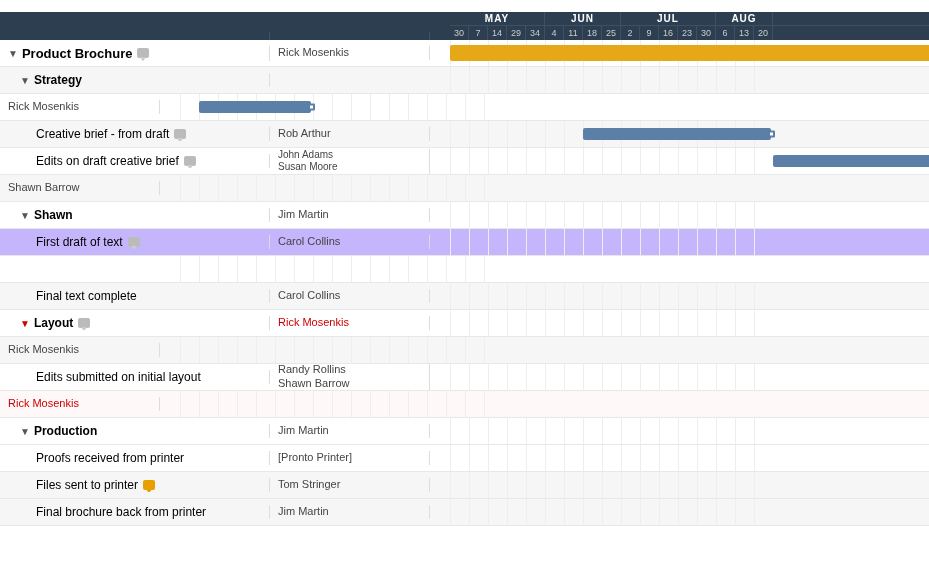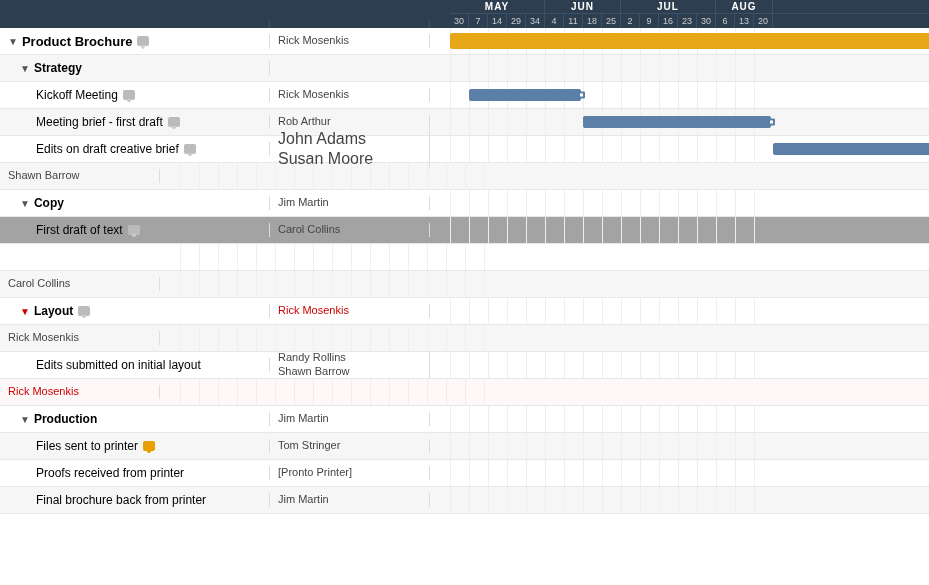--- a/index.html
+++ b/index.html
@@ -8,20 +8,21 @@
     .gantt-container { width: 929px; height: 585px; overflow: hidden; }
 
     .header-row {
       display: flex;
       background: #2c3e50;
       color: #fff;
       font-size: 11px;
       font-weight: bold;
       height: 28px;
       align-items: flex-end;
+      margin-top: 12px;
     }
 
     .col-task {
       width: 270px;
       min-width: 270px;
       padding: 4px 8px;
       border-right: 1px solid #3d5166;
       text-transform: uppercase;
       font-size: 10px;
       letter-spacing: 0.5px;
@@ -258,26 +259,20 @@
           <div style="position: absolute; top: 0px; bottom: 0px; width: 1px; background: rgb(238, 238, 238); left: 190px;"></div>
           <div style="position: absolute; top: 0px; bottom: 0px; width: 1px; background: rgb(238, 238, 238); left: 209px;"></div>
           <div style="position: absolute; top: 0px; bottom: 0px; width: 1px; background: rgb(238, 238, 238); left: 228px;"></div>
           <div style="position: absolute; top: 0px; bottom: 0px; width: 1px; background: rgb(238, 238, 238); left: 247px;"></div>
           <div style="position: absolute; top: 0px; bottom: 0px; width: 1px; background: rgb(238, 238, 238); left: 266px;"></div>
           <div style="position: absolute; top: 0px; bottom: 0px; width: 1px; background: rgb(238, 238, 238); left: 285px;"></div>
           <div style="position: absolute; top: 0px; bottom: 0px; width: 1px; background: rgb(238, 238, 238); left: 304px;"></div>
         </div>
       </div>
       <div class="data-row" style="background: rgb(255, 255, 255);">
-        <div class="task-cell" style="padding-left: 36px;">
-          <span>Kickoff Meeting</span>
-          <span class="comment-icon" style="margin-left: 5px; display: inline-block; width: 12px; height: 10px; border-radius: 2px; background: rgb(187, 187, 187); position: relative; flex-shrink: 0;">
-            <span style="position: absolute; bottom: -3px; left: 3px; border-left: 3px solid transparent; border-right: 3px solid transparent; border-top: 4px solid rgb(187, 187, 187);"></span>
-          </span>
-        </div>
         <div class="responsible-cell" style="font-size: 11px; line-height: 1.25;">Rick Mosenkis</div>
         <div class="nav-cell"></div>
         <div class="timeline-cell" style="position: relative; height: 100%; flex: 1 1 0%;">
           <div style="position: absolute; top: 0px; bottom: 0px; width: 1px; background: rgb(238, 238, 238); left: 0px;"></div>
           <div style="position: absolute; top: 0px; bottom: 0px; width: 1px; background: rgb(238, 238, 238); left: 19px;"></div>
           <div style="position: absolute; top: 0px; bottom: 0px; width: 1px; background: rgb(238, 238, 238); left: 38px;"></div>
           <div style="position: absolute; top: 0px; bottom: 0px; width: 1px; background: rgb(238, 238, 238); left: 57px;"></div>
           <div style="position: absolute; top: 0px; bottom: 0px; width: 1px; background: rgb(238, 238, 238); left: 76px;"></div>
           <div style="position: absolute; top: 0px; bottom: 0px; width: 1px; background: rgb(238, 238, 238); left: 95px;"></div>
           <div style="position: absolute; top: 0px; bottom: 0px; width: 1px; background: rgb(238, 238, 238); left: 114px;"></div>
@@ -290,21 +285,21 @@
           <div style="position: absolute; top: 0px; bottom: 0px; width: 1px; background: rgb(238, 238, 238); left: 247px;"></div>
           <div style="position: absolute; top: 0px; bottom: 0px; width: 1px; background: rgb(238, 238, 238); left: 266px;"></div>
           <div style="position: absolute; top: 0px; bottom: 0px; width: 1px; background: rgb(238, 238, 238); left: 285px;"></div>
           <div style="position: absolute; top: 0px; bottom: 0px; width: 1px; background: rgb(238, 238, 238); left: 304px;"></div>
           <div style="position: absolute; height: 12px; top: 50%; transform: translateY(-50%); border-radius: 2px; left: 19px; width: 112px; background: rgb(91, 127, 166);"></div>
           <div style="position: absolute; width: 7px; height: 7px; border: 2px solid rgb(91, 127, 166); background: rgb(255, 255, 255); border-radius: 1px; top: 50%; transform: translateY(-50%); left: 128px;"></div>
         </div>
       </div>
       <div class="data-row" style="background: rgb(246, 246, 246);">
         <div class="task-cell" style="padding-left: 36px;">
-          <span>Meeting brief - first draft</span>
+          <span>Creative brief - from draft</span>
           <span class="comment-icon" style="margin-left: 5px; display: inline-block; width: 12px; height: 10px; border-radius: 2px; background: rgb(187, 187, 187); position: relative; flex-shrink: 0;">
             <span style="position: absolute; bottom: -3px; left: 3px; border-left: 3px solid transparent; border-right: 3px solid transparent; border-top: 4px solid rgb(187, 187, 187);"></span>
           </span>
         </div>
         <div class="responsible-cell" style="font-size: 11px; line-height: 1.25;">Rob Arthur</div>
         <div class="nav-cell"></div>
         <div class="timeline-cell" style="position: relative; height: 100%; flex: 1 1 0%;">
           <div style="position: absolute; top: 0px; bottom: 0px; width: 1px; background: rgb(238, 238, 238); left: 0px;"></div>
           <div style="position: absolute; top: 0px; bottom: 0px; width: 1px; background: rgb(238, 238, 238); left: 19px;"></div>
           <div style="position: absolute; top: 0px; bottom: 0px; width: 1px; background: rgb(238, 238, 238); left: 38px;"></div>
@@ -326,21 +321,21 @@
           <div style="position: absolute; width: 7px; height: 7px; border: 2px solid rgb(91, 127, 166); background: rgb(255, 255, 255); border-radius: 1px; top: 50%; transform: translateY(-50%); left: 318px;"></div>
         </div>
       </div>
       <div class="data-row" style="background: rgb(255, 255, 255);">
         <div class="task-cell" style="padding-left: 36px;">
           <span>Edits on draft creative brief</span>
           <span class="comment-icon" style="margin-left: 5px; display: inline-block; width: 12px; height: 10px; border-radius: 2px; background: rgb(187, 187, 187); position: relative; flex-shrink: 0;">
             <span style="position: absolute; bottom: -3px; left: 3px; border-left: 3px solid transparent; border-right: 3px solid transparent; border-top: 4px solid rgb(187, 187, 187);"></span>
           </span>
         </div>
-        <div class="responsible-cell" style="font-size: 16px; line-height: 1.25;">John Adams<br>Susan Moore</div>
+        <div class="responsible-cell" style="font-size: 10px; line-height: 1.25;">John Adams<br>Susan Moore</div>
         <div class="nav-cell"></div>
         <div class="timeline-cell" style="position: relative; height: 100%; flex: 1 1 0%;">
           <div style="position: absolute; top: 0px; bottom: 0px; width: 1px; background: rgb(238, 238, 238); left: 0px;"></div>
           <div style="position: absolute; top: 0px; bottom: 0px; width: 1px; background: rgb(238, 238, 238); left: 19px;"></div>
           <div style="position: absolute; top: 0px; bottom: 0px; width: 1px; background: rgb(238, 238, 238); left: 38px;"></div>
           <div style="position: absolute; top: 0px; bottom: 0px; width: 1px; background: rgb(238, 238, 238); left: 57px;"></div>
           <div style="position: absolute; top: 0px; bottom: 0px; width: 1px; background: rgb(238, 238, 238); left: 76px;"></div>
           <div style="position: absolute; top: 0px; bottom: 0px; width: 1px; background: rgb(238, 238, 238); left: 95px;"></div>
           <div style="position: absolute; top: 0px; bottom: 0px; width: 1px; background: rgb(238, 238, 238); left: 114px;"></div>
           <div style="position: absolute; top: 0px; bottom: 0px; width: 1px; background: rgb(238, 238, 238); left: 133px;"></div>
@@ -375,21 +370,21 @@
           <div style="position: absolute; top: 0px; bottom: 0px; width: 1px; background: rgb(238, 238, 238); left: 228px;"></div>
           <div style="position: absolute; top: 0px; bottom: 0px; width: 1px; background: rgb(238, 238, 238); left: 247px;"></div>
           <div style="position: absolute; top: 0px; bottom: 0px; width: 1px; background: rgb(238, 238, 238); left: 266px;"></div>
           <div style="position: absolute; top: 0px; bottom: 0px; width: 1px; background: rgb(238, 238, 238); left: 285px;"></div>
           <div style="position: absolute; top: 0px; bottom: 0px; width: 1px; background: rgb(238, 238, 238); left: 304px;"></div>
         </div>
       </div>
       <div class="data-row" style="background: rgb(255, 255, 255);">
         <div class="task-cell" style="font-weight: bold; padding-left: 20px;">
           <span class="triangle-icon" style="color: rgb(85, 85, 85); margin-right: 4px;">▼</span>
-          <span>Copy</span>
+          <span>Shawn</span>
         </div>
         <div class="responsible-cell" style="font-size: 11px; line-height: 1.25;">Jim Martin</div>
         <div class="nav-cell"></div>
         <div class="timeline-cell" style="position: relative; height: 100%; flex: 1 1 0%;">
           <div style="position: absolute; top: 0px; bottom: 0px; width: 1px; background: rgb(238, 238, 238); left: 0px;"></div>
           <div style="position: absolute; top: 0px; bottom: 0px; width: 1px; background: rgb(238, 238, 238); left: 19px;"></div>
           <div style="position: absolute; top: 0px; bottom: 0px; width: 1px; background: rgb(238, 238, 238); left: 38px;"></div>
           <div style="position: absolute; top: 0px; bottom: 0px; width: 1px; background: rgb(238, 238, 238); left: 57px;"></div>
           <div style="position: absolute; top: 0px; bottom: 0px; width: 1px; background: rgb(238, 238, 238); left: 76px;"></div>
           <div style="position: absolute; top: 0px; bottom: 0px; width: 1px; background: rgb(238, 238, 238); left: 95px;"></div>
@@ -399,21 +394,21 @@
           <div style="position: absolute; top: 0px; bottom: 0px; width: 1px; background: rgb(238, 238, 238); left: 171px;"></div>
           <div style="position: absolute; top: 0px; bottom: 0px; width: 1px; background: rgb(238, 238, 238); left: 190px;"></div>
           <div style="position: absolute; top: 0px; bottom: 0px; width: 1px; background: rgb(238, 238, 238); left: 209px;"></div>
           <div style="position: absolute; top: 0px; bottom: 0px; width: 1px; background: rgb(238, 238, 238); left: 228px;"></div>
           <div style="position: absolute; top: 0px; bottom: 0px; width: 1px; background: rgb(238, 238, 238); left: 247px;"></div>
           <div style="position: absolute; top: 0px; bottom: 0px; width: 1px; background: rgb(238, 238, 238); left: 266px;"></div>
           <div style="position: absolute; top: 0px; bottom: 0px; width: 1px; background: rgb(238, 238, 238); left: 285px;"></div>
           <div style="position: absolute; top: 0px; bottom: 0px; width: 1px; background: rgb(238, 238, 238); left: 304px;"></div>
         </div>
       </div>
-      <div class="data-row" style="background: #a3a3a3;">
+      <div class="data-row" style="background: #c4b5fd;">
         <div class="task-cell" style="padding-left: 36px;">
           <span>First draft of text</span>
           <span class="comment-icon" style="margin-left: 5px; display: inline-block; width: 12px; height: 10px; border-radius: 2px; background: rgb(187, 187, 187); position: relative; flex-shrink: 0;">
             <span style="position: absolute; bottom: -3px; left: 3px; border-left: 3px solid transparent; border-right: 3px solid transparent; border-top: 4px solid rgb(187, 187, 187);"></span>
           </span>
         </div>
         <div class="responsible-cell" style="font-size: 11px; line-height: 1.25;">Carol Collins</div>
         <div class="nav-cell"></div>
         <div class="timeline-cell" style="position: relative; height: 100%; flex: 1 1 0%;">
           <div style="position: absolute; top: 0px; bottom: 0px; width: 1px; background: rgb(238, 238, 238); left: 0px;"></div>
@@ -452,20 +447,23 @@
           <div style="position: absolute; top: 0px; bottom: 0px; width: 1px; background: rgb(238, 238, 238); left: 190px;"></div>
           <div style="position: absolute; top: 0px; bottom: 0px; width: 1px; background: rgb(238, 238, 238); left: 209px;"></div>
           <div style="position: absolute; top: 0px; bottom: 0px; width: 1px; background: rgb(238, 238, 238); left: 228px;"></div>
           <div style="position: absolute; top: 0px; bottom: 0px; width: 1px; background: rgb(238, 238, 238); left: 247px;"></div>
           <div style="position: absolute; top: 0px; bottom: 0px; width: 1px; background: rgb(238, 238, 238); left: 266px;"></div>
           <div style="position: absolute; top: 0px; bottom: 0px; width: 1px; background: rgb(238, 238, 238); left: 285px;"></div>
           <div style="position: absolute; top: 0px; bottom: 0px; width: 1px; background: rgb(238, 238, 238); left: 304px;"></div>
         </div>
       </div>
       <div class="data-row" style="background: rgb(246, 246, 246);">
+        <div class="task-cell" style="padding-left: 36px;">
+          <span>Final text complete</span>
+        </div>
         <div class="responsible-cell" style="font-size: 11px; line-height: 1.25;">Carol Collins</div>
         <div class="nav-cell"></div>
         <div class="timeline-cell" style="position: relative; height: 100%; flex: 1 1 0%;">
           <div style="position: absolute; top: 0px; bottom: 0px; width: 1px; background: rgb(238, 238, 238); left: 0px;"></div>
           <div style="position: absolute; top: 0px; bottom: 0px; width: 1px; background: rgb(238, 238, 238); left: 19px;"></div>
           <div style="position: absolute; top: 0px; bottom: 0px; width: 1px; background: rgb(238, 238, 238); left: 38px;"></div>
           <div style="position: absolute; top: 0px; bottom: 0px; width: 1px; background: rgb(238, 238, 238); left: 57px;"></div>
           <div style="position: absolute; top: 0px; bottom: 0px; width: 1px; background: rgb(238, 238, 238); left: 76px;"></div>
           <div style="position: absolute; top: 0px; bottom: 0px; width: 1px; background: rgb(238, 238, 238); left: 95px;"></div>
           <div style="position: absolute; top: 0px; bottom: 0px; width: 1px; background: rgb(238, 238, 238); left: 114px;"></div>
@@ -603,20 +601,46 @@
           <div style="position: absolute; top: 0px; bottom: 0px; width: 1px; background: rgb(238, 238, 238); left: 171px;"></div>
           <div style="position: absolute; top: 0px; bottom: 0px; width: 1px; background: rgb(238, 238, 238); left: 190px;"></div>
           <div style="position: absolute; top: 0px; bottom: 0px; width: 1px; background: rgb(238, 238, 238); left: 209px;"></div>
           <div style="position: absolute; top: 0px; bottom: 0px; width: 1px; background: rgb(238, 238, 238); left: 228px;"></div>
           <div style="position: absolute; top: 0px; bottom: 0px; width: 1px; background: rgb(238, 238, 238); left: 247px;"></div>
           <div style="position: absolute; top: 0px; bottom: 0px; width: 1px; background: rgb(238, 238, 238); left: 266px;"></div>
           <div style="position: absolute; top: 0px; bottom: 0px; width: 1px; background: rgb(238, 238, 238); left: 285px;"></div>
           <div style="position: absolute; top: 0px; bottom: 0px; width: 1px; background: rgb(238, 238, 238); left: 304px;"></div>
         </div>
       </div>
+      <div class="data-row" style="background: rgb(255, 255, 255);">
+        <div class="task-cell" style="padding-left: 36px;">
+          <span>Proofs received from printer</span>
+        </div>
+        <div class="responsible-cell" style="font-size: 11px; line-height: 1.25;">[Pronto Printer]</div>
+        <div class="nav-cell"></div>
+        <div class="timeline-cell" style="position: relative; height: 100%; flex: 1 1 0%;">
+          <div style="position: absolute; top: 0px; bottom: 0px; width: 1px; background: rgb(238, 238, 238); left: 0px;"></div>
+          <div style="position: absolute; top: 0px; bottom: 0px; width: 1px; background: rgb(238, 238, 238); left: 19px;"></div>
+          <div style="position: absolute; top: 0px; bottom: 0px; width: 1px; background: rgb(238, 238, 238); left: 38px;"></div>
+          <div style="position: absolute; top: 0px; bottom: 0px; width: 1px; background: rgb(238, 238, 238); left: 57px;"></div>
+          <div style="position: absolute; top: 0px; bottom: 0px; width: 1px; background: rgb(238, 238, 238); left: 76px;"></div>
+          <div style="position: absolute; top: 0px; bottom: 0px; width: 1px; background: rgb(238, 238, 238); left: 95px;"></div>
+          <div style="position: absolute; top: 0px; bottom: 0px; width: 1px; background: rgb(238, 238, 238); left: 114px;"></div>
+          <div style="position: absolute; top: 0px; bottom: 0px; width: 1px; background: rgb(238, 238, 238); left: 133px;"></div>
+          <div style="position: absolute; top: 0px; bottom: 0px; width: 1px; background: rgb(238, 238, 238); left: 152px;"></div>
+          <div style="position: absolute; top: 0px; bottom: 0px; width: 1px; background: rgb(238, 238, 238); left: 171px;"></div>
+          <div style="position: absolute; top: 0px; bottom: 0px; width: 1px; background: rgb(238, 238, 238); left: 190px;"></div>
+          <div style="position: absolute; top: 0px; bottom: 0px; width: 1px; background: rgb(238, 238, 238); left: 209px;"></div>
+          <div style="position: absolute; top: 0px; bottom: 0px; width: 1px; background: rgb(238, 238, 238); left: 228px;"></div>
+          <div style="position: absolute; top: 0px; bottom: 0px; width: 1px; background: rgb(238, 238, 238); left: 247px;"></div>
+          <div style="position: absolute; top: 0px; bottom: 0px; width: 1px; background: rgb(238, 238, 238); left: 266px;"></div>
+          <div style="position: absolute; top: 0px; bottom: 0px; width: 1px; background: rgb(238, 238, 238); left: 285px;"></div>
+          <div style="position: absolute; top: 0px; bottom: 0px; width: 1px; background: rgb(238, 238, 238); left: 304px;"></div>
+        </div>
+      </div>
       <div class="data-row" style="background: rgb(246, 246, 246);">
         <div class="task-cell" style="padding-left: 36px;">
           <span>Files sent to printer</span>
           <span class="comment-icon orange" style="margin-left: 5px; display: inline-block; width: 12px; height: 10px; border-radius: 2px; background: rgb(232, 160, 0); position: relative; flex-shrink: 0;">
             <span style="position: absolute; bottom: -3px; left: 3px; border-left: 3px solid transparent; border-right: 3px solid transparent; border-top: 4px solid rgb(232, 160, 0);"></span>
           </span>
         </div>
         <div class="responsible-cell" style="font-size: 11px; line-height: 1.25;">Tom Stringer</div>
         <div class="nav-cell"></div>
         <div class="timeline-cell" style="position: relative; height: 100%; flex: 1 1 0%;">
@@ -632,46 +656,20 @@
           <div style="position: absolute; top: 0px; bottom: 0px; width: 1px; background: rgb(238, 238, 238); left: 171px;"></div>
           <div style="position: absolute; top: 0px; bottom: 0px; width: 1px; background: rgb(238, 238, 238); left: 190px;"></div>
           <div style="position: absolute; top: 0px; bottom: 0px; width: 1px; background: rgb(238, 238, 238); left: 209px;"></div>
           <div style="position: absolute; top: 0px; bottom: 0px; width: 1px; background: rgb(238, 238, 238); left: 228px;"></div>
           <div style="position: absolute; top: 0px; bottom: 0px; width: 1px; background: rgb(238, 238, 238); left: 247px;"></div>
           <div style="position: absolute; top: 0px; bottom: 0px; width: 1px; background: rgb(238, 238, 238); left: 266px;"></div>
           <div style="position: absolute; top: 0px; bottom: 0px; width: 1px; background: rgb(238, 238, 238); left: 285px;"></div>
           <div style="position: absolute; top: 0px; bottom: 0px; width: 1px; background: rgb(238, 238, 238); left: 304px;"></div>
         </div>
       </div>
-      <div class="data-row" style="background: rgb(255, 255, 255);">
-        <div class="task-cell" style="padding-left: 36px;">
-          <span>Proofs received from printer</span>
-        </div>
-        <div class="responsible-cell" style="font-size: 11px; line-height: 1.25;">[Pronto Printer]</div>
-        <div class="nav-cell"></div>
-        <div class="timeline-cell" style="position: relative; height: 100%; flex: 1 1 0%;">
-          <div style="position: absolute; top: 0px; bottom: 0px; width: 1px; background: rgb(238, 238, 238); left: 0px;"></div>
-          <div style="position: absolute; top: 0px; bottom: 0px; width: 1px; background: rgb(238, 238, 238); left: 19px;"></div>
-          <div style="position: absolute; top: 0px; bottom: 0px; width: 1px; background: rgb(238, 238, 238); left: 38px;"></div>
-          <div style="position: absolute; top: 0px; bottom: 0px; width: 1px; background: rgb(238, 238, 238); left: 57px;"></div>
-          <div style="position: absolute; top: 0px; bottom: 0px; width: 1px; background: rgb(238, 238, 238); left: 76px;"></div>
-          <div style="position: absolute; top: 0px; bottom: 0px; width: 1px; background: rgb(238, 238, 238); left: 95px;"></div>
-          <div style="position: absolute; top: 0px; bottom: 0px; width: 1px; background: rgb(238, 238, 238); left: 114px;"></div>
-          <div style="position: absolute; top: 0px; bottom: 0px; width: 1px; background: rgb(238, 238, 238); left: 133px;"></div>
-          <div style="position: absolute; top: 0px; bottom: 0px; width: 1px; background: rgb(238, 238, 238); left: 152px;"></div>
-          <div style="position: absolute; top: 0px; bottom: 0px; width: 1px; background: rgb(238, 238, 238); left: 171px;"></div>
-          <div style="position: absolute; top: 0px; bottom: 0px; width: 1px; background: rgb(238, 238, 238); left: 190px;"></div>
-          <div style="position: absolute; top: 0px; bottom: 0px; width: 1px; background: rgb(238, 238, 238); left: 209px;"></div>
-          <div style="position: absolute; top: 0px; bottom: 0px; width: 1px; background: rgb(238, 238, 238); left: 228px;"></div>
-          <div style="position: absolute; top: 0px; bottom: 0px; width: 1px; background: rgb(238, 238, 238); left: 247px;"></div>
-          <div style="position: absolute; top: 0px; bottom: 0px; width: 1px; background: rgb(238, 238, 238); left: 266px;"></div>
-          <div style="position: absolute; top: 0px; bottom: 0px; width: 1px; background: rgb(238, 238, 238); left: 285px;"></div>
-          <div style="position: absolute; top: 0px; bottom: 0px; width: 1px; background: rgb(238, 238, 238); left: 304px;"></div>
-        </div>
-      </div>
       <div class="data-row" style="background: rgb(246, 246, 246);">
         <div class="task-cell" style="padding-left: 36px;">
           <span>Final brochure back from printer</span>
         </div>
         <div class="responsible-cell" style="font-size: 11px; line-height: 1.25;">Jim Martin</div>
         <div class="nav-cell"></div>
         <div class="timeline-cell" style="position: relative; height: 100%; flex: 1 1 0%;">
           <div style="position: absolute; top: 0px; bottom: 0px; width: 1px; background: rgb(238, 238, 238); left: 0px;"></div>
           <div style="position: absolute; top: 0px; bottom: 0px; width: 1px; background: rgb(238, 238, 238); left: 19px;"></div>
           <div style="position: absolute; top: 0px; bottom: 0px; width: 1px; background: rgb(238, 238, 238); left: 38px;"></div>

